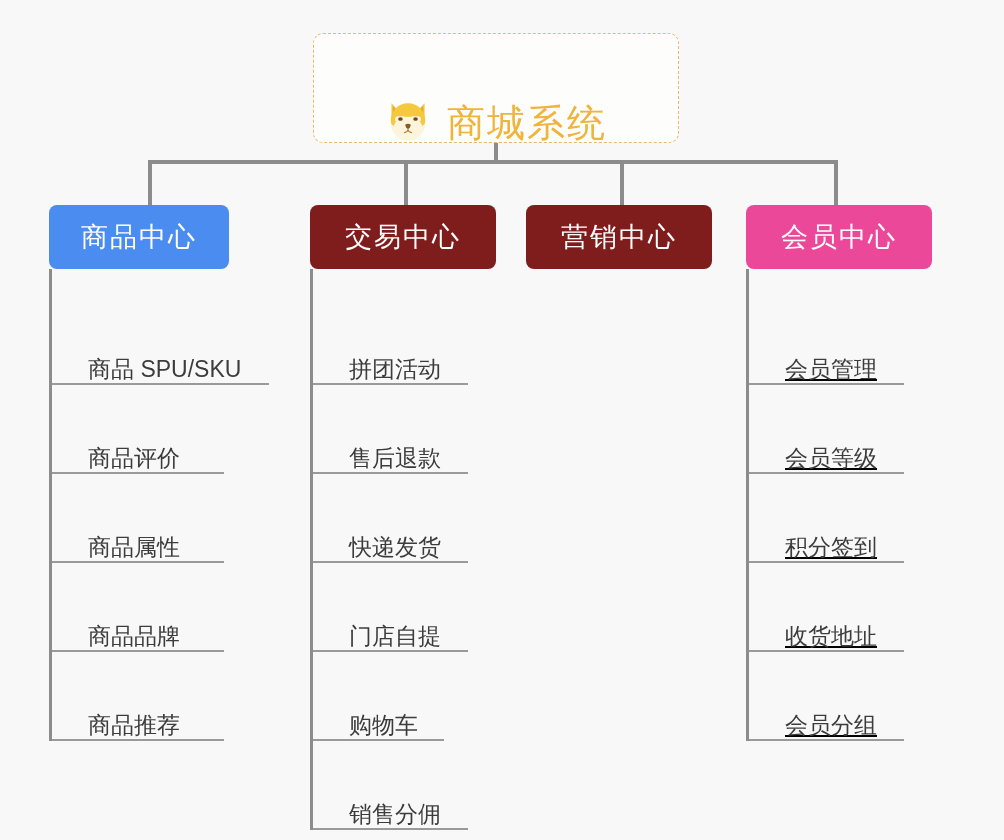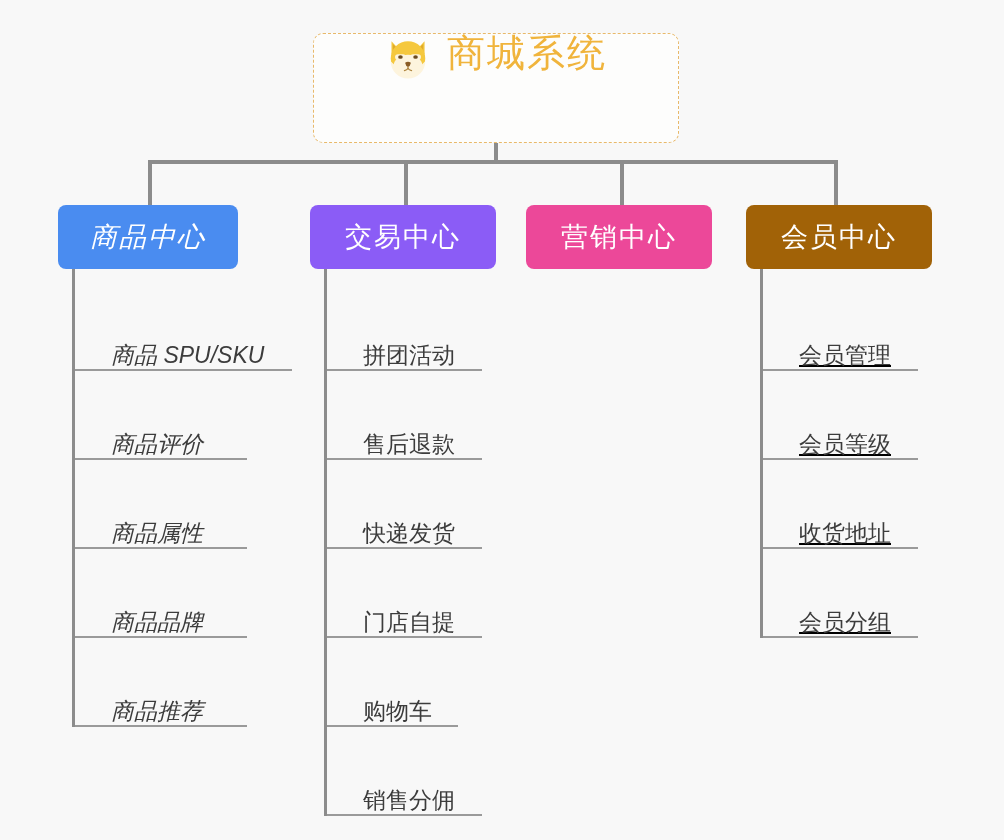--- a/index.html
+++ b/index.html
@@ -25,21 +25,21 @@
     position: absolute;
     left: 313px;
     top: 33px;
     width: 366px;
     height: 110px;
     box-sizing: border-box;
     background: #fdfdfc;
     border: 1px dashed #e8b96a;
     border-radius: 10px;
     display: flex;
-    align-items: flex-start;
+    align-items: flex-end;
     justify-content: center;
     gap: 16px;
   }
   .root-title {
     font-size: 38px;
     color: #f0b43c;
     letter-spacing: 2px;
     line-height: 1;
     white-space: nowrap;
   }
@@ -76,22 +76,21 @@
     font-size: 27px;
     letter-spacing: 2px;
     white-space: nowrap;
   }
 
   
   .leaf-list {
     position: relative;
     margin-top: 0;
     border-left: 3px solid #8c8c8c;
-    margin-left: 14px;
-    padding-top: 13px;
+    padding-top: 27px;
   }
   .leaf-item {
     position: relative;
     height: 89px;
     box-sizing: border-box;
     border-bottom: 2px solid #9a9a9a;
     display: flex;
     align-items: flex-end;
     padding-left: 36px;
     padding-bottom: 3px;
@@ -140,21 +139,21 @@
 
   <div class="conn conn-v" style="left:494px; top:143px; height:20px;"></div>
 
   <div class="conn conn-h" style="left:148px; top:160px; width:688px;"></div>
 
   <div class="conn conn-v" style="left:148px; top:160px; height:46px;"></div>
   <div class="conn conn-v" style="left:404px; top:160px; height:46px;"></div>
   <div class="conn conn-v" style="left:620px; top:160px; height:46px;"></div>
   <div class="conn conn-v" style="left:834px; top:160px; height:46px;"></div>
 
-  <div class="column col-0" style="left:58px;font-style:italic;">
+  <div class="column col-0" style="left:49px;">
     <div class="cat-header" style="width:180px; background:#4a8cf0;">
       <span class="cat-header-label">商品中心</span>
     </div>
     <div class="leaf-list">
       <div class="leaf-item w-wide">
           <span class="leaf-label">商品 SPU/SKU</span>
         </div>
       <div class="leaf-item w-narrow">
           <span class="leaf-label">商品评价</span>
         </div>
@@ -164,21 +163,21 @@
       <div class="leaf-item w-narrow">
           <span class="leaf-label">商品品牌</span>
         </div>
       <div class="leaf-item w-narrow">
           <span class="leaf-label">商品推荐</span>
         </div>
     </div>
   </div>
 
   <div class="column col-1" style="left:310px;">
-    <div class="cat-header" style="width:186px; background:#8b5cf6;">
+    <div class="cat-header" style="width:186px; background:#7f1d1d;">
       <span class="cat-header-label">交易中心</span>
     </div>
     <div class="leaf-list">
       <div class="leaf-item">
           <span class="leaf-label">拼团活动</span>
         </div>
       <div class="leaf-item">
           <span class="leaf-label">售后退款</span>
         </div>
       <div class="leaf-item">
@@ -190,37 +189,40 @@
       <div class="leaf-item w-narrow">
           <span class="leaf-label">购物车</span>
         </div>
       <div class="leaf-item">
           <span class="leaf-label">销售分佣</span>
         </div>
     </div>
   </div>
 
   <div class="column col-2" style="left:526px;">
+    <div class="cat-header" style="width:186px; background:#7f1d1d;">
+      <span class="cat-header-label">营销中心</span>
+    </div>
+  </div>
+
+  <div class="column col-3" style="left:746px;">
     <div class="cat-header" style="width:186px; background:#ec4899;">
-      <span class="cat-header-label">营销中心</span>
-    </div>
-  </div>
-
-  <div class="column col-3" style="left:746px;">
-    <div class="cat-header" style="width:186px; background:#a16207;">
       <span class="cat-header-label">会员中心</span>
     </div>
     <div class="leaf-list">
       <div class="leaf-item">
           <span class="leaf-label">会员管理</span>
         </div>
       <div class="leaf-item">
           <span class="leaf-label">会员等级</span>
         </div>
       <div class="leaf-item">
+          <span class="leaf-label">积分签到</span>
+        </div>
+      <div class="leaf-item">
           <span class="leaf-label">收货地址</span>
         </div>
       <div class="leaf-item">
           <span class="leaf-label">会员分组</span>
         </div>
     </div>
   </div>
 
 </div>
 

